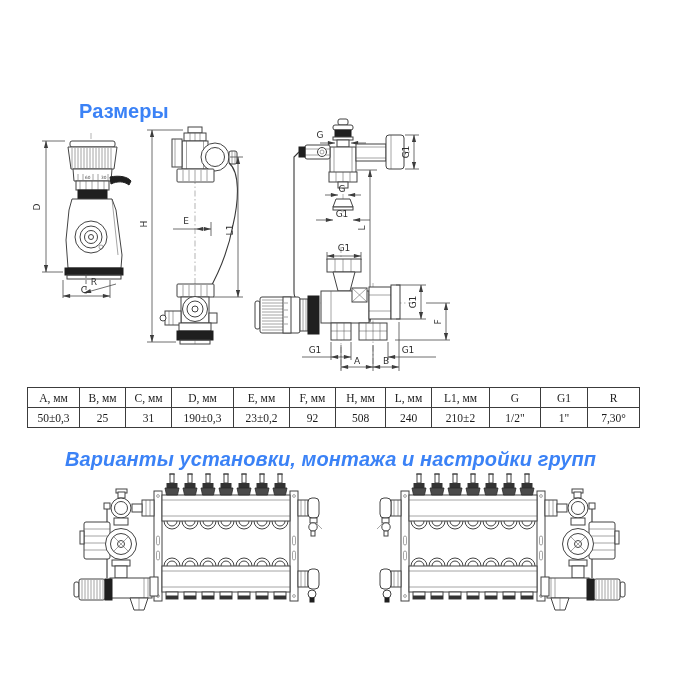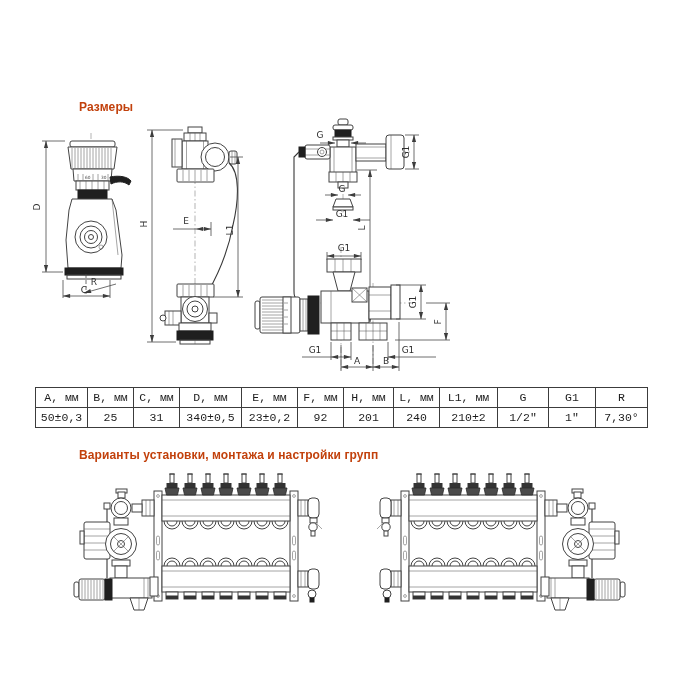--- a/index.html
+++ b/index.html
@@ -1,40 +1,40 @@
 <!DOCTYPE html>
 <html><head>
 <meta charset="utf-8">
 <style>
   html,body{margin:0;padding:0;}
   body{
     width:700px;height:700px;position:relative;background:#ffffff;
     font-family:"Liberation Sans",sans-serif;overflow:hidden;
   }
   .heading{
-    position:absolute;font-weight:700;font-size:12px;color:#c2410c;
+    position:absolute;font-weight:700;font-size:20px;color:#3b82f6;
     letter-spacing:.1px;white-space:nowrap;
   }
   #h-dim{left:79px;top:100px;}
-  #h-var{left:79px;top:448px;}
+  #h-var{left:65px;top:448px;font-style:italic;}
   svg.canvas{position:absolute;left:0;top:0;}
   
   .ln{stroke:#434343;stroke-width:1;fill:none;}
   .lt{stroke:#434343;stroke-width:1;fill:#ffffff;}
   .thin{stroke:#5a5a5a;stroke-width:.55;fill:none;}
   .dk{fill:#1f1f1f;stroke:#1f1f1f;}
   .diml{stroke:#4a4a4a;stroke-width:.8;fill:none;}
   .cl{stroke:#949494;stroke-width:.7;fill:none;stroke-dasharray:6 2.5 1.5 2.5;}
   .cap{stroke:#383838;stroke-width:1.1;fill:none;}
   text.dim{font-family:"DejaVu Sans",sans-serif;font-size:9px;fill:#2e2e2e;}
   text.tiny{font-family:"DejaVu Sans",sans-serif;font-size:4.3px;fill:#4a4a4a;}
   
   table#dims{
-    position:absolute;left:35px;top:387px;border-collapse:collapse;table-layout:fixed;
-    font-family:Liberation Mono, monospace;font-size:11.5px;color:#1c1c1c;
+    position:absolute;left:27px;top:387px;border-collapse:collapse;table-layout:fixed;
+    font-family:Liberation Serif, serif;font-size:11.5px;color:#1c1c1c;
   }
   table#dims td{
     border:1px solid #3c3c3c;text-align:center;vertical-align:middle;
     height:19px;padding:0 1px;white-space:nowrap;overflow:hidden;
   }
 </style>
 </head>
 <body>
 
 <div class="heading" id="h-dim">Размеры</div>
@@ -358,24 +358,24 @@
     <td>L, мм</td>
     <td>L1, мм</td>
     <td>G</td>
     <td>G1</td>
     <td>R</td>
   </tr>
   <tr>
     <td>50±0,3</td>
     <td>25</td>
     <td>31</td>
-    <td>340±0,5</td>
+    <td>190±0,3</td>
     <td>23±0,2</td>
     <td>92</td>
-    <td>201</td>
+    <td>508</td>
     <td>240</td>
     <td>210±2</td>
     <td>1/2"</td>
     <td>1"</td>
     <td>7,30°</td>
   </tr>
 </tbody>
   </table>
 
 </body></html>

